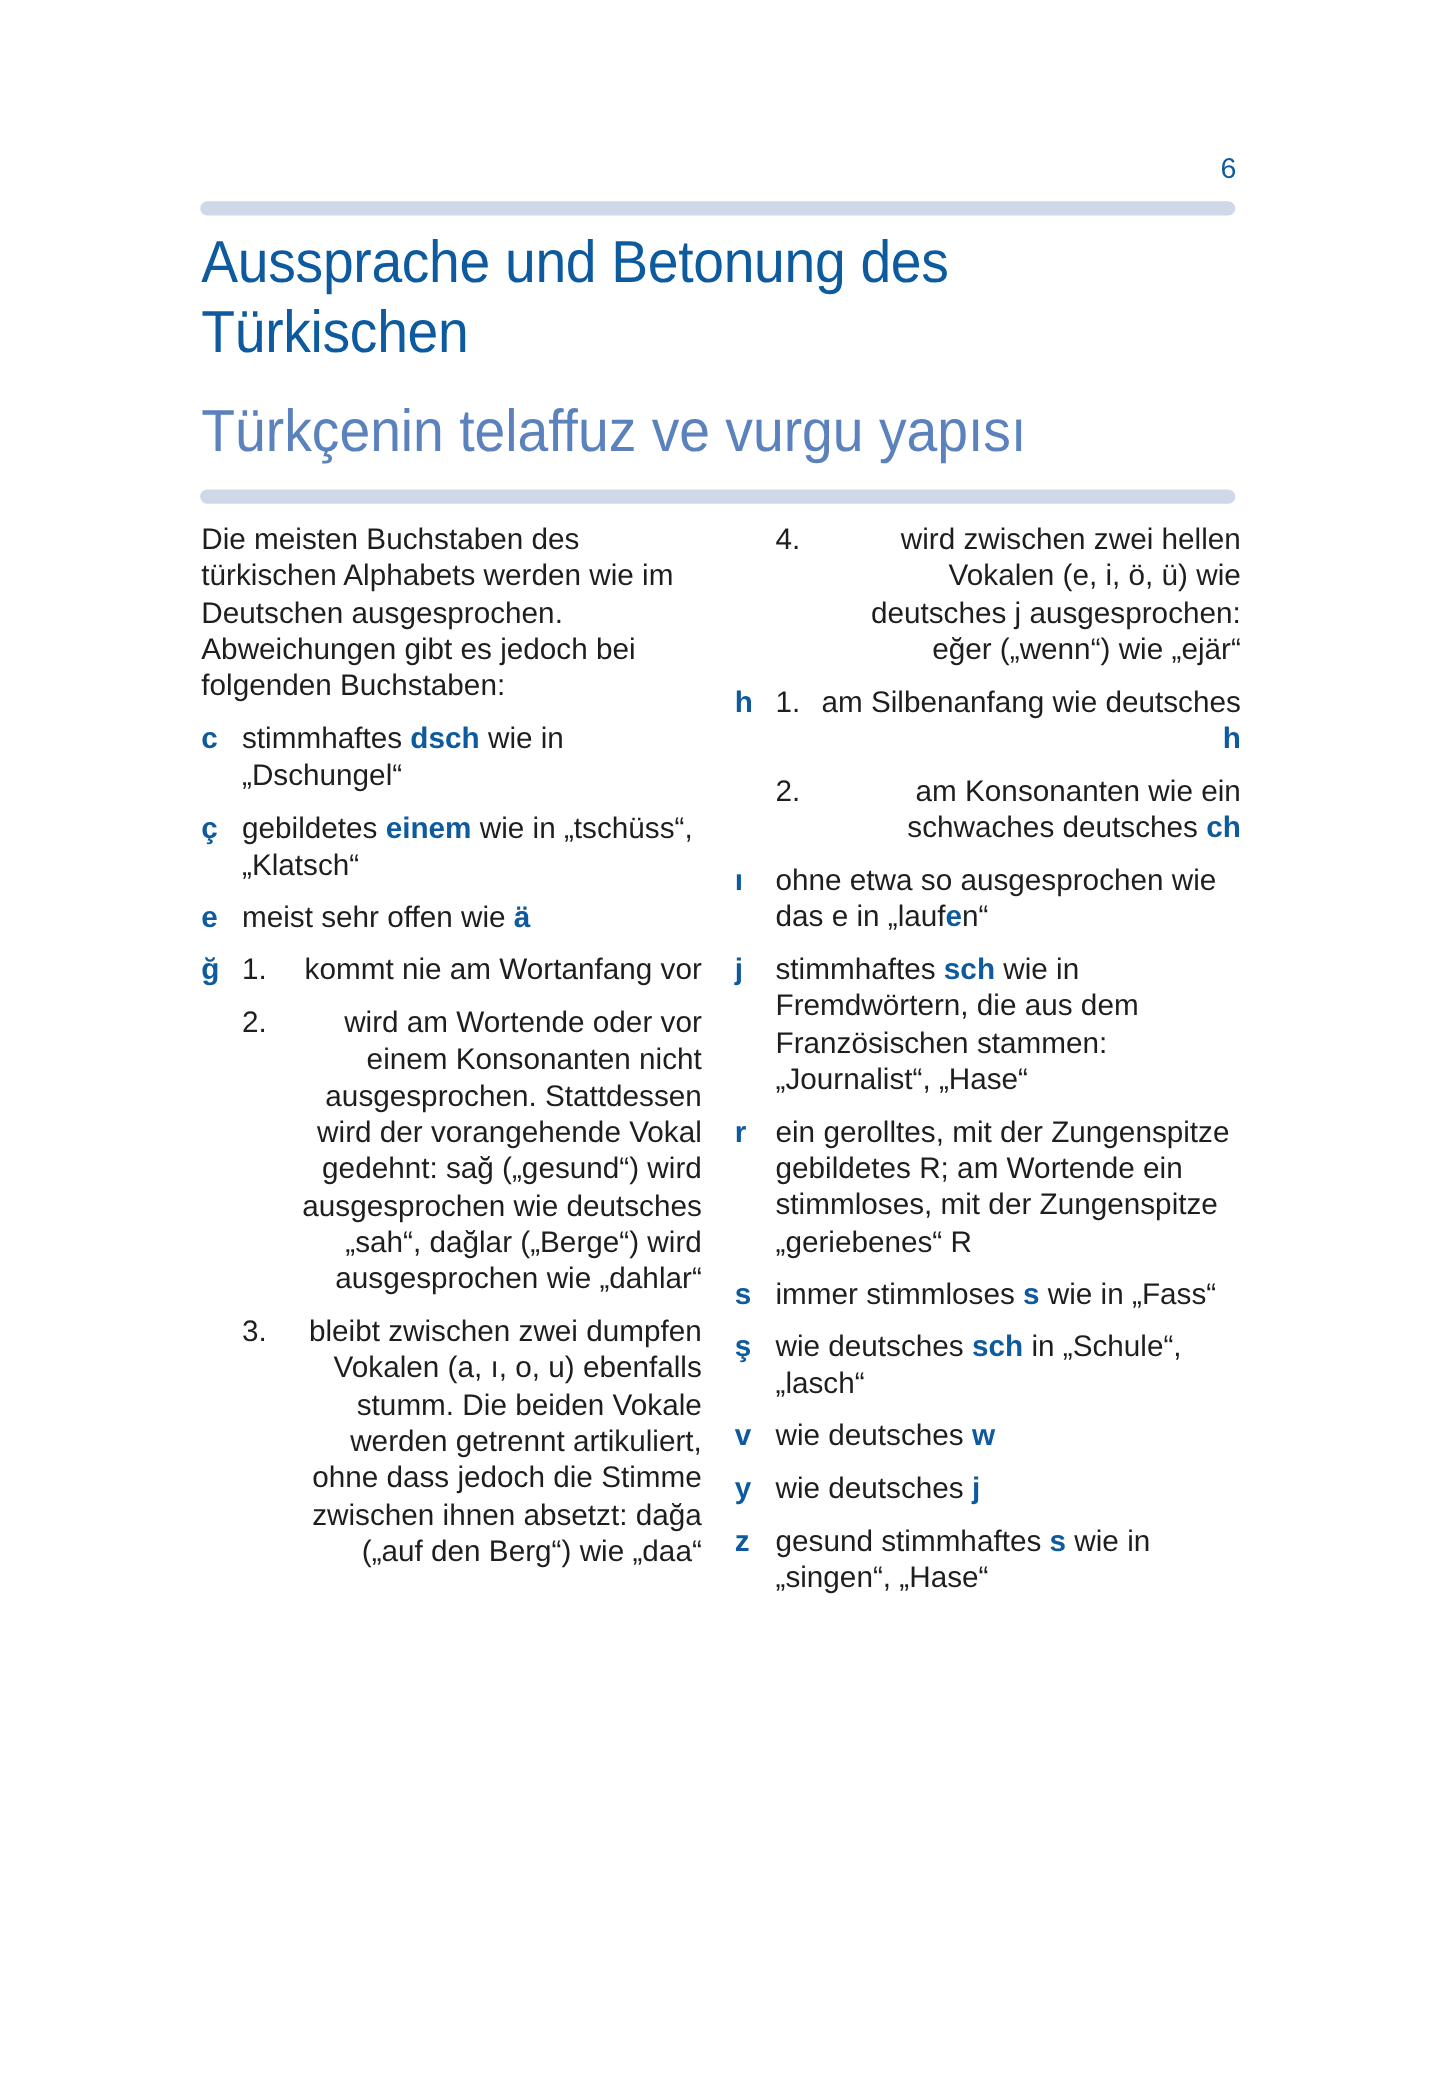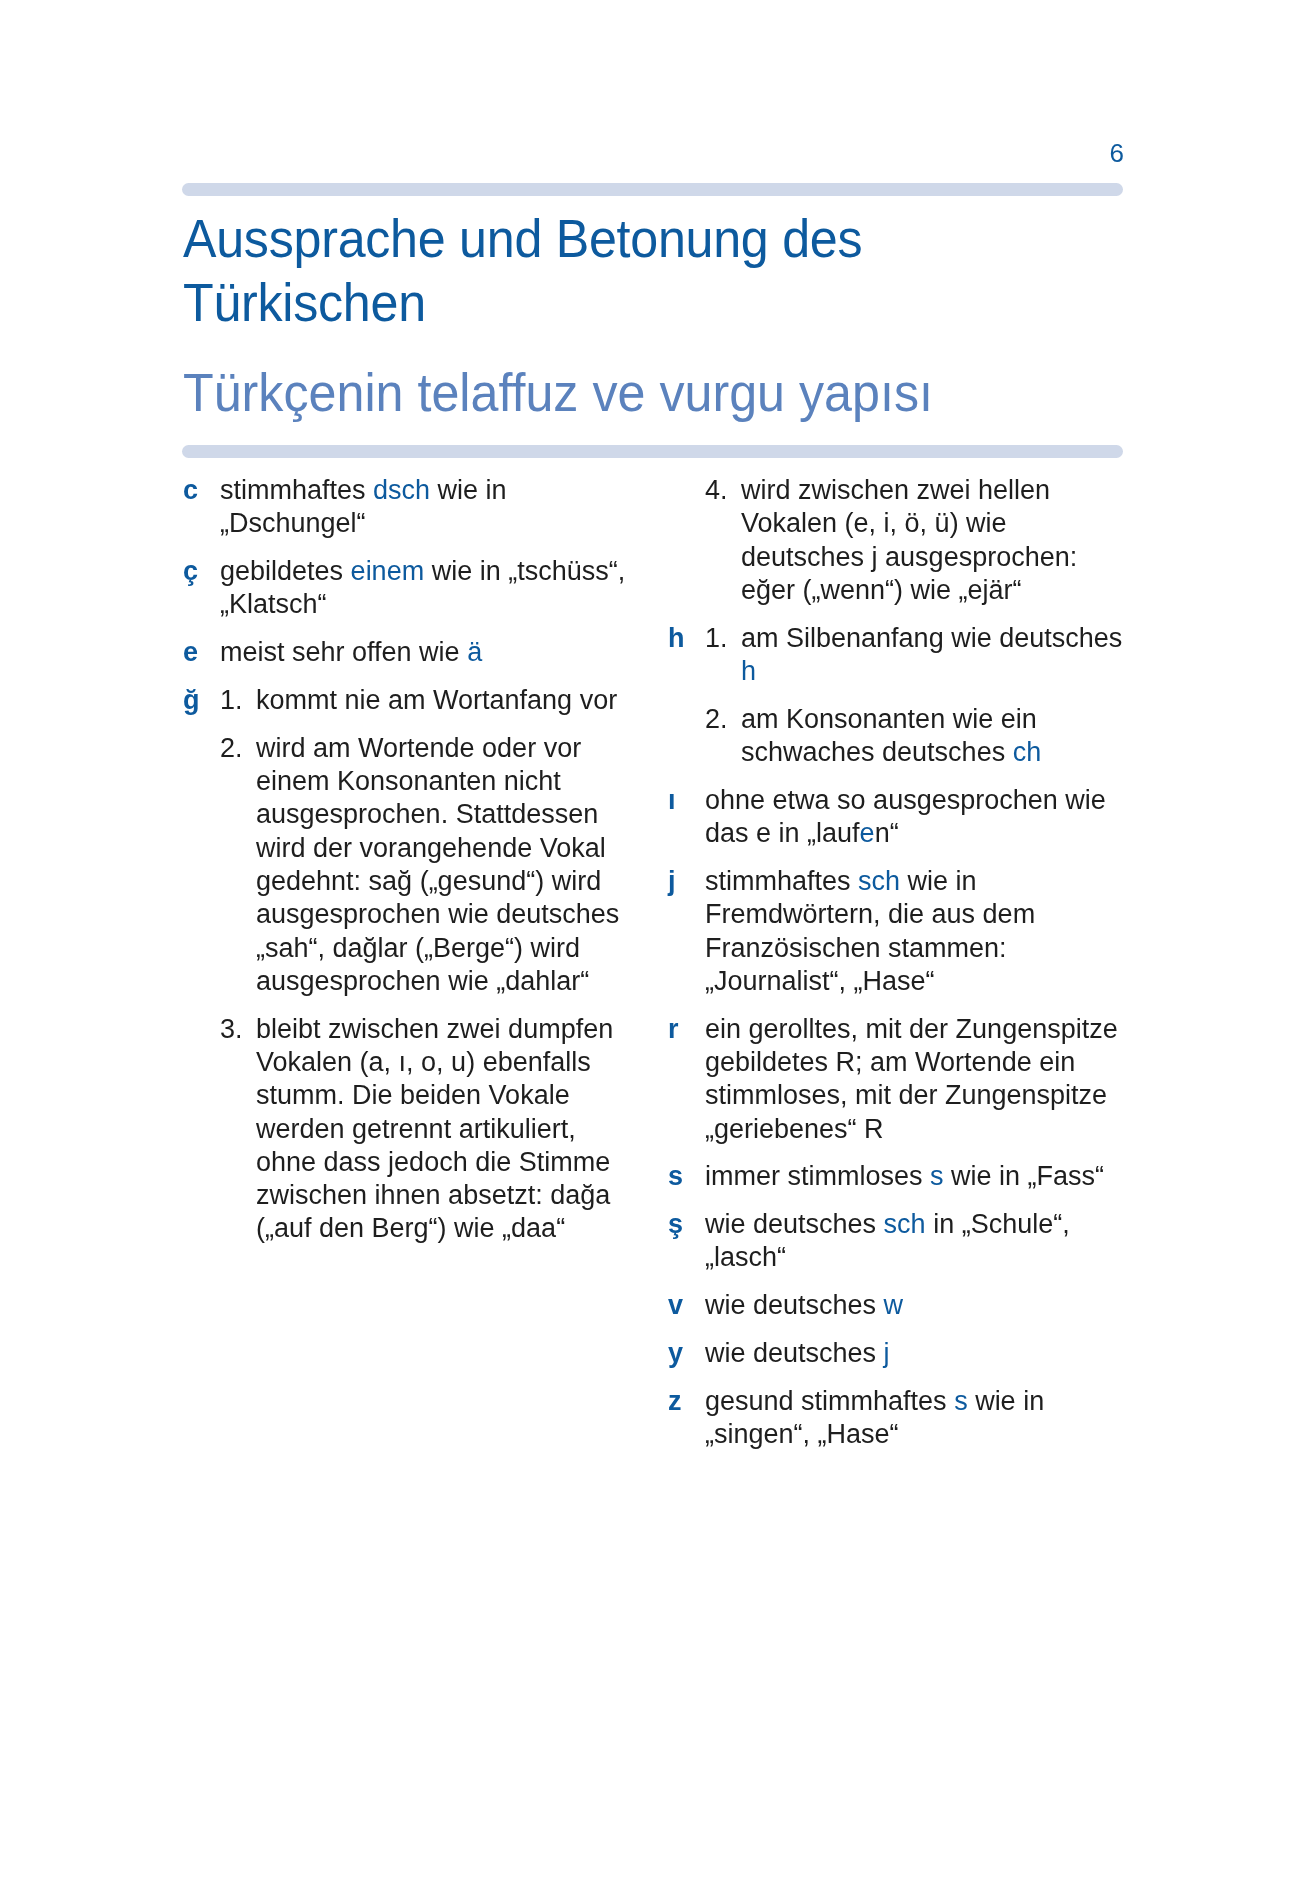--- a/index.html
+++ b/index.html
@@ -36,38 +36,39 @@
   .col.right { left: 668px; width: 460px; }
   .intro { margin: 0 0 15px 0; }
   .entry { display: flex; margin-bottom: 14.5px; }
   .letter {
     width: 37px; flex: 0 0 37px; color: #0d5a9e; font-weight: bold;
   }
   .entry-body { flex: 1; }
   .sub { display: flex; margin-bottom: 14.5px; }
   .sub:last-child { margin-bottom: 0; }
   .num { width: 36px; flex: 0 0 36px; }
-  .sub-text { flex: 1; }
+  .sub-text { flex: 1; text-align: right; }
   .cont { padding-left: 37px; }
-  .hl { color: #0d5a9e; font-weight: normal; }
+  .hl { color: #0d5a9e; font-weight: bold; }
 </style>
 </head>
 <body>
 
 <div class="page">
 
   <div class="page-number">6</div>
   <div class="rule top"></div>
 
   <h1 class="title">Aussprache und Betonung des Türkischen</h1>
   <h2 class="subtitle">Türkçenin telaffuz ve vurgu yapısı</h2>
 
   <div class="rule bottom"></div>
 
   <div class="col left">
+    <p class="intro">Die meisten Buchstaben des türkischen Alphabets werden wie im Deutschen ausgesprochen. Abweichungen gibt es jedoch bei folgenden Buchstaben:</p>
 
     <div class="entry">
       <span class="letter">c</span>
       <span class="entry-body"><span>stimmhaftes </span><span class="hl">dsch</span><span> wie in „Dschungel“</span></span>
     </div>
 
     <div class="entry">
       <span class="letter">ç</span>
       <span class="entry-body"><span>gebildetes </span><span class="hl">einem</span><span> wie in „tschüss“, „Klatsch“</span></span>
     </div>

